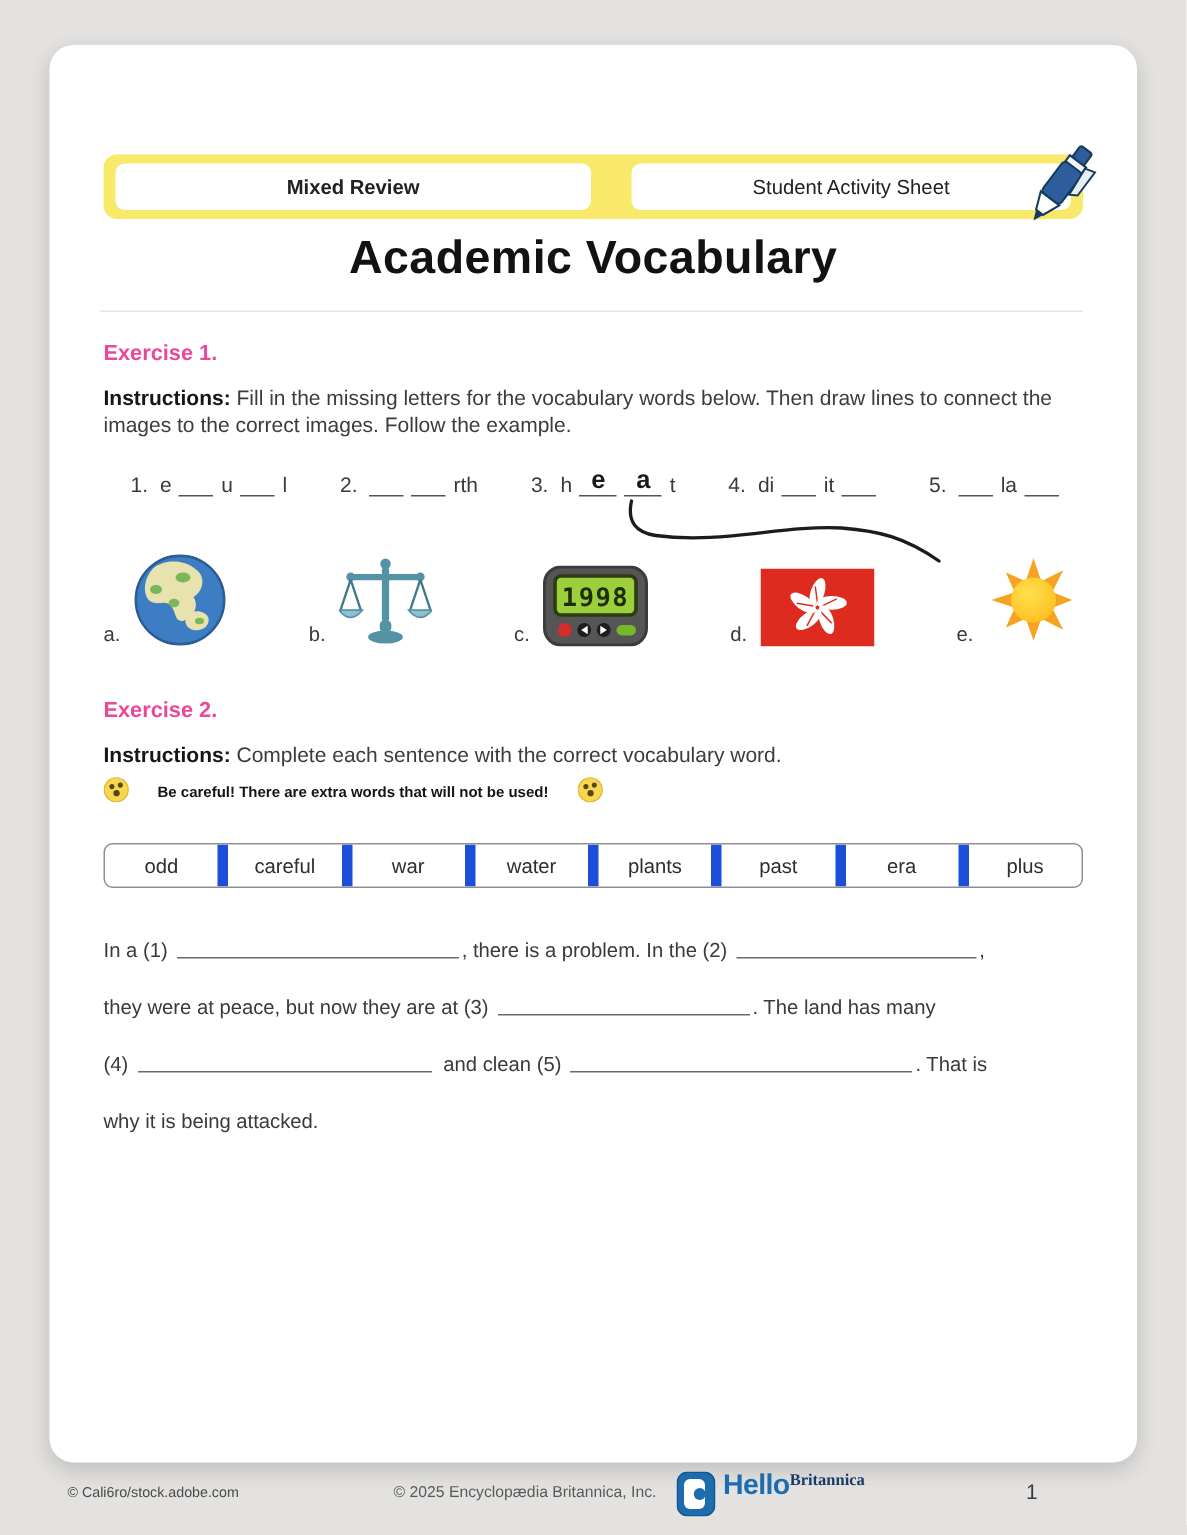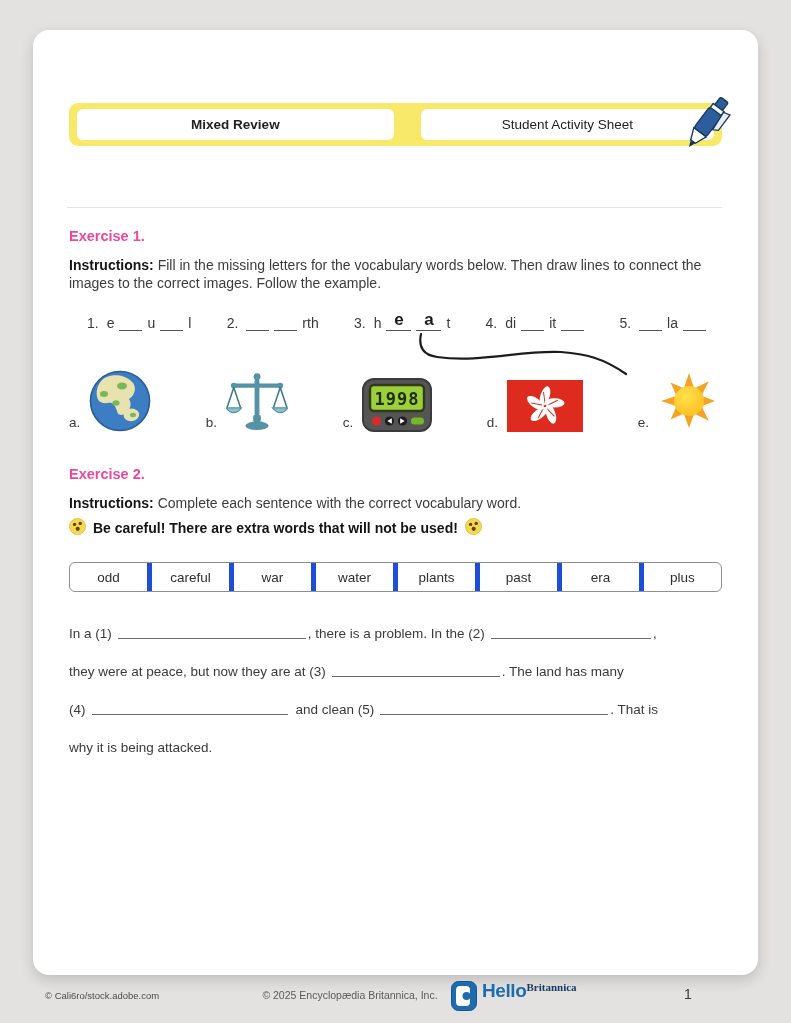--- a/index.html
+++ b/index.html
@@ -58,27 +58,27 @@
 
   
   .images-row{top:328px;display:flex;justify-content:space-between;
     align-items:flex-end;padding:0 2px 0 0;height:78px;}
   .img-group{display:flex;align-items:flex-end;gap:9px;}
   .img-label{font-size:13.5px;color:#3a3a3a;margin-bottom:6px;}
 
   
   .ex2-head{top:436px;}
   .ex2-instr{top:464px;}
-  .warning{top:488px;display:flex;align-items:center;gap:7px;
-    font-weight:700;font-size:14px;color:#141414;}
+  .warning{top:488px;display:flex;align-items:center;gap:19px;
+    font-weight:700;font-size:10px;color:#141414;}
 
   .wordbank{top:532px;height:28px;border:1px solid #8f8f8f;border-radius:6px;
     display:flex;overflow:hidden;}
   .wb-cell{flex:1;display:flex;align-items:center;justify-content:center;
-    font-size:13.5px;color:#2e2e2e;border-right:5px solid #1d4ed8;}
+    font-size:13.5px;color:#2e2e2e;border-right:7px solid #1d4ed8;}
   .wb-cell:last-child{border-right:none;}
 
   .pline{position:absolute;left:36px;right:36px;font-size:13.5px;color:#3a3a3a;
     white-space:nowrap;}
   .pl1{top:596px;} .pl2{top:634px;} .pl3{top:672px;} .pl4{top:710px;}
   .wblank{display:inline-block;border-bottom:1.7px solid #6a6a6a;height:10px;
     margin:0 2px 0 6px;vertical-align:-1px;}
 
   
   .footer-item{position:absolute;color:#4e4e4e;}
@@ -107,20 +107,21 @@
           <rect x="23" y="12" width="14" height="6" fill="#f2f5f9" stroke="#17395c" stroke-width="1.4"></rect>
           <rect x="22" y="17" width="16" height="27" rx="3" fill="#2e5d9d" stroke="#17395c" stroke-width="1.4"></rect>
           <path d="M37 13 L44 11 L44 31 L39 34 Z" fill="#e8eef5" stroke="#17395c" stroke-width="1.3"></path>
           <path d="M22 44 L38 44 L33 56 L27 56 Z" fill="#ffffff" stroke="#17395c" stroke-width="1.4"></path>
           <path d="M27 56 L33 56 L30 63 Z" fill="#17395c"></path>
         </g>
       </svg>
     </div>
   </div>
 
+  <div class="sec title">Academic Vocabulary</div>
   <div class="sec title-rule"></div>
 
   <div class="sec ex-head ex1-head">Exercise 1.</div>
   <div class="sec instr ex1-instr">
     <b>Instructions:</b>
     <span>Fill in the missing letters for the vocabulary words below. Then draw lines to connect the images to the correct images. Follow the example.</span>
   </div>
 
   <div class="sec items-row">
     <div class="vitem">

